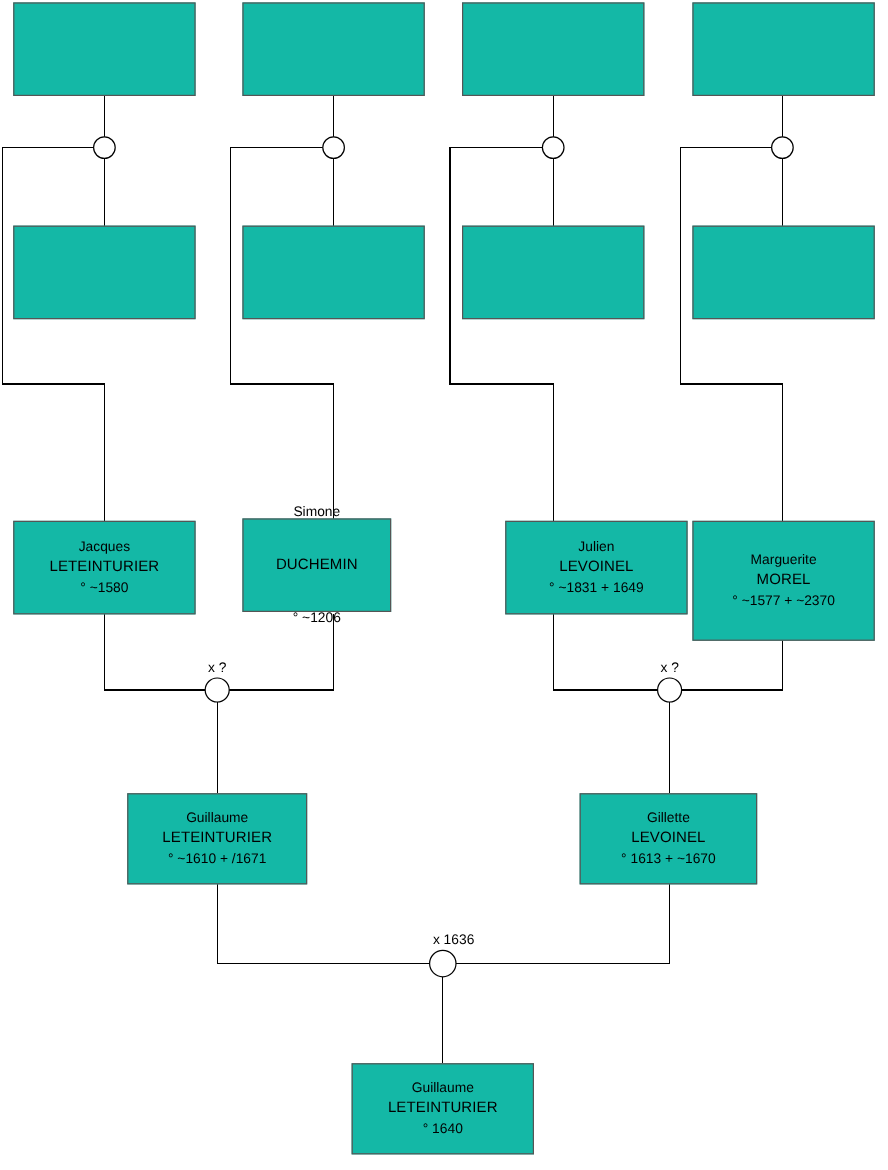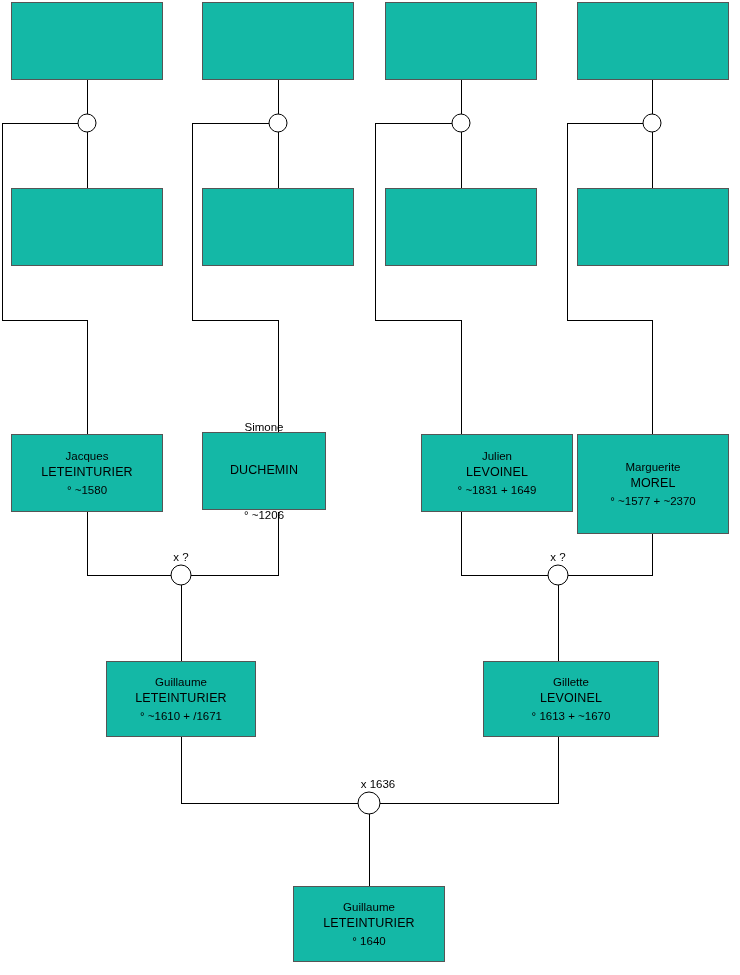--- a/index.html
+++ b/index.html
@@ -142,21 +142,21 @@
       <div class="person-box" style="left: 577px; top: 434px; width: 152px; height: 100px;">
         <div class="p-given">Marguerite</div>
         <div class="p-surname">MOREL</div>
         <div class="p-dates">° ~1577 + ~2370</div>
       </div>
       <div class="person-box" style="left: 106px; top: 661px; width: 150px; height: 76px;">
         <div class="p-given">Guillaume</div>
         <div class="p-surname">LETEINTURIER</div>
         <div class="p-dates">° ~1610 + /1671</div>
       </div>
-      <div class="person-box" style="left: 483px; top: 661px; width: 176px; height: 76px;">
+      <div class="person-box" style="left: 483px; top: 661px; width: 148px; height: 76px;">
         <div class="p-given">Gillette</div>
         <div class="p-surname">LEVOINEL</div>
         <div class="p-dates">° 1613 + ~1670</div>
       </div>
       <div class="person-box" style="left: 293px; top: 886px; width: 152px; height: 76px;">
         <div class="p-given">Guillaume</div>
         <div class="p-surname">LETEINTURIER</div>
         <div class="p-dates">° 1640</div>
       </div>
     </div>

